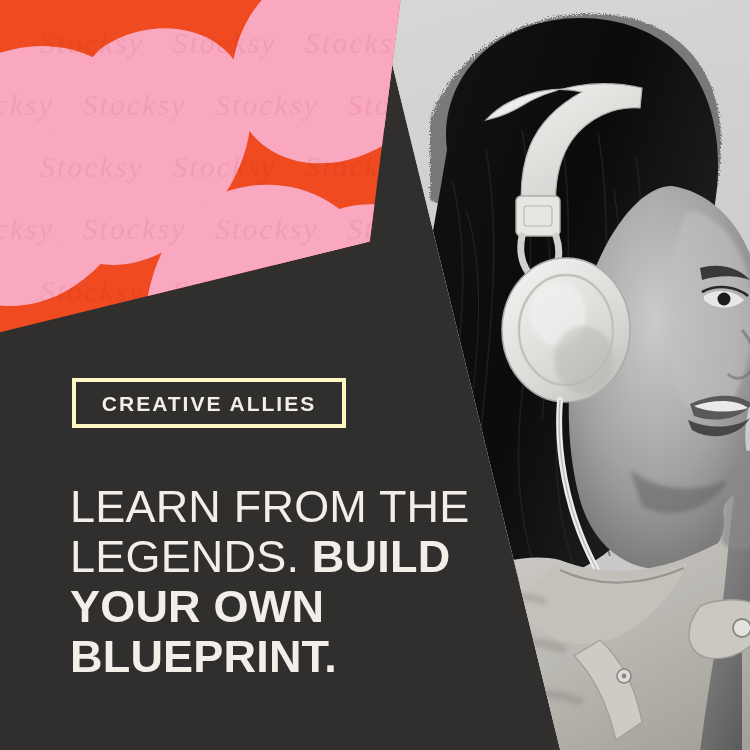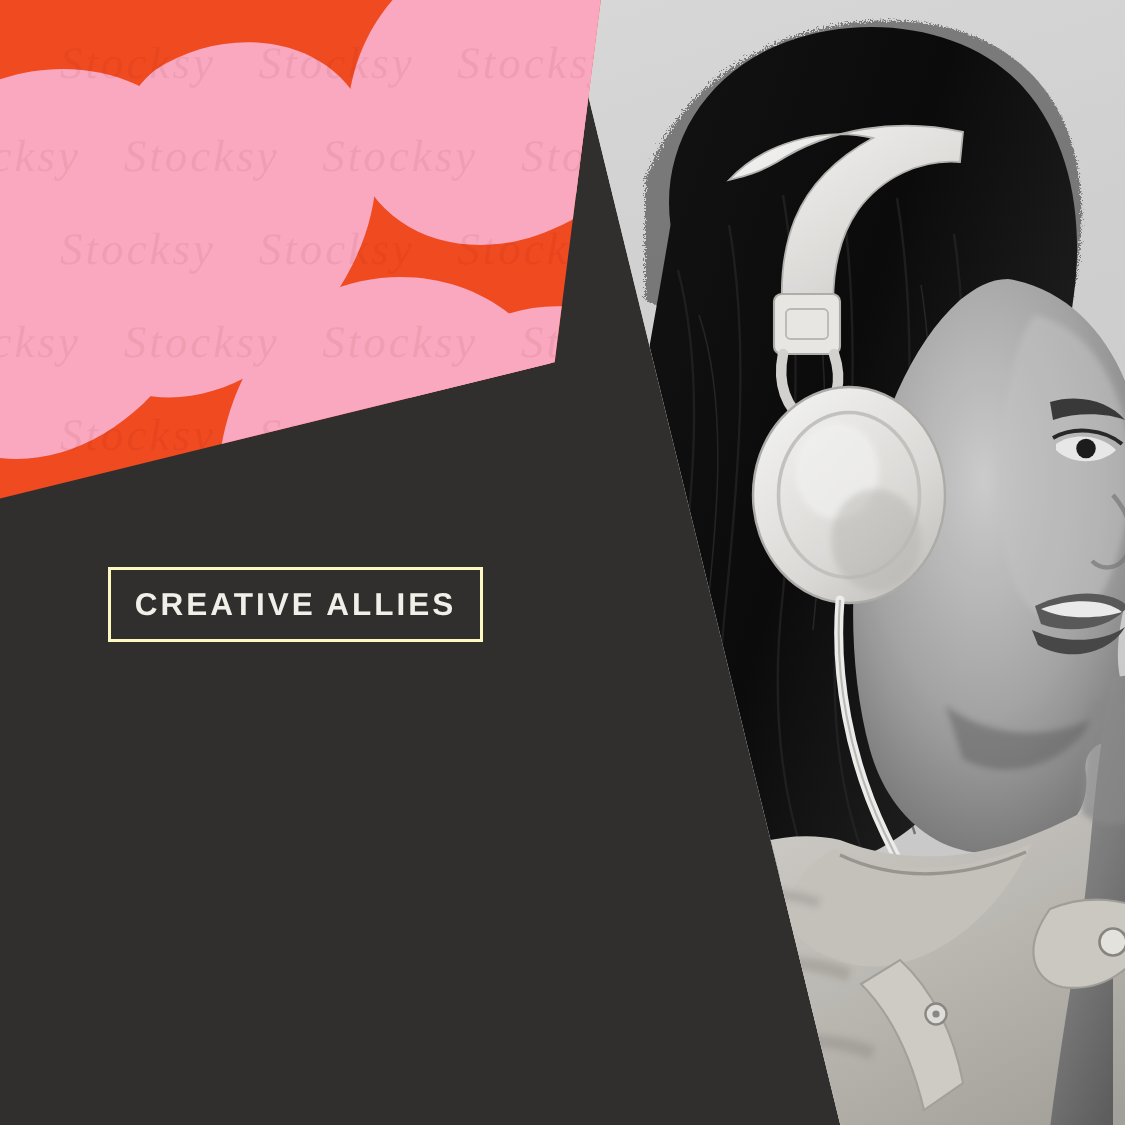--- a/index.html
+++ b/index.html
@@ -81,23 +81,23 @@
     top: 0;
     width: 750px;
     height: 750px;
     pointer-events: none;
   }
 
   .badge {
     position: absolute;
     left: 72px;
     top: 378px;
-    width: 250px;
+    width: 274px;
     height: 50px;
-    border: 2px solid #fef9c3;
+    border: 4px solid #fef9c3;
     box-sizing: border-box;
     display: flex;
     align-items: center;
     justify-content: center;
     pointer-events: auto;
   }
   .badge-label {
     color: #F2EFE9;
     font-family: "Liberation Sans", sans-serif;
     font-size: 21px;
@@ -372,15 +372,21 @@
       <div class="wm-row">Stocksy &nbsp; Stocksy &nbsp; Stocksy &nbsp; Stocksy &nbsp; Stocksy</div>
     </div>
   </div>
 
   <div class="content">
 
     <div class="badge">
       <span class="badge-label">CREATIVE ALLIES</span>
     </div>
 
+    <div class="headline">
+      <span class="hl-light">LEARN FROM THE</span>
+      <span class="hl-light">LEGENDS.</span><span class="hl-bold"> BUILD</span>
+      <span class="hl-bold">YOUR OWN</span>
+      <span class="hl-bold">BLUEPRINT.</span>
+    </div>
 
   </div>
 </div>
 
 </body></html>

